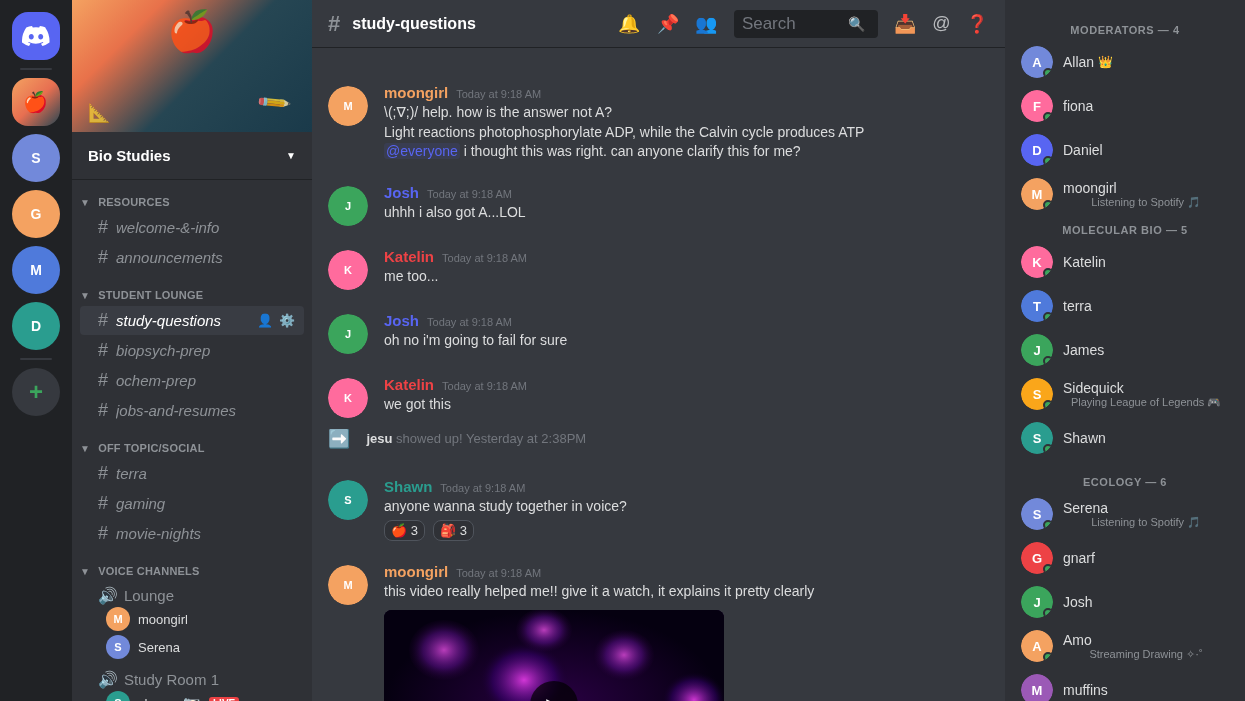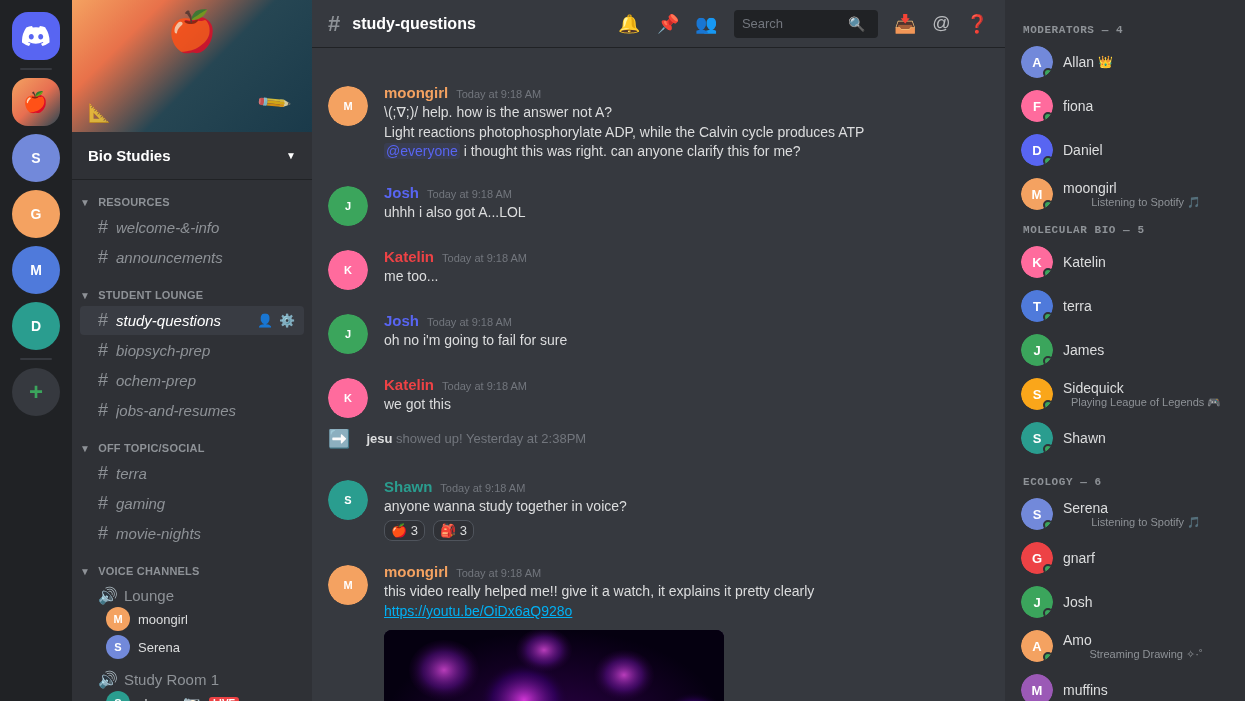--- a/index.html
+++ b/index.html
@@ -43,21 +43,21 @@
     .server-banner { height: 132px; background: linear-gradient(135deg, #f4a261 0%, #e76f51 30%, #264653 60%, #2a9d8f 100%); position: relative; overflow: hidden; flex-shrink: 0; }
 
     
     .main-content { flex: 1; display: flex; flex-direction: column; background: #36393f; overflow: hidden; }
     .channel-header { height: 48px; border-bottom: 1px solid #202225; display: flex; align-items: center; padding: 0 16px; gap: 12px; flex-shrink: 0; }
     .channel-header-hash { font-size: 22px; color: #8e9297; font-weight: 700; }
     .channel-header-name { font-size: 16px; font-weight: 700; color: #fff; }
     .header-actions { margin-left: auto; display: flex; gap: 16px; align-items: center; }
     .header-icon { color: #b9bbbe; cursor: pointer; font-size: 18px; }
     .search-box { background: #202225; border-radius: 4px; padding: 2px 8px; display: flex; align-items: center; gap: 6px; width: 144px; height: 28px; }
-    .search-input { background: transparent; border: none; outline: none; color: #dcddde; font-size: 13px; width: 100px; }
+    .search-input { background: transparent; border: none; outline: none; color: #dcddde; font-size: 17px; width: 100px; }
     .search-input::placeholder { color: #72767d; }
 
     
     .messages-area { flex: 1; overflow-y: auto; padding: 16px 0; }
     .messages-area::-webkit-scrollbar { width: 8px; }
     .messages-area::-webkit-scrollbar-thumb { background: #202225; border-radius: 4px; }
     .message { display: flex; padding: 2px 16px; gap: 16px; position: relative; }
     .message.with-avatar { margin-top: 16px; padding-top: 4px; }
     .message-avatar { width: 40px; height: 40px; border-radius: 50%; overflow: hidden; flex-shrink: 0; margin-top: 2px; }
     .message-content { flex: 1; }
@@ -73,21 +73,21 @@
 
     
     .video-embed { margin: 8px 0; border-radius: 8px; overflow: hidden; width: 340px; height: 190px; background: #000; position: relative; cursor: pointer; }
     .video-thumbnail { width: 100%; height: 100%; object-fit: cover; background: linear-gradient(135deg, #1a0533 0%, #3d0068 30%, #6b0f8a 50%, #1a0533 70%, #0a0020 100%); display: flex; align-items: center; justify-content: center; }
     .play-button { position: absolute; width: 48px; height: 48px; background: rgba(0,0,0,0.7); border-radius: 50%; display: flex; align-items: center; justify-content: center; color: white; font-size: 20px; cursor: pointer; }
 
     
     .right-panel { width: 240px; background: #2f3136; display: flex; flex-direction: column; overflow-y: auto; flex-shrink: 0; padding: 16px 8px; }
     .right-panel::-webkit-scrollbar { width: 4px; }
     .right-panel::-webkit-scrollbar-thumb { background: #202225; border-radius: 2px; }
-    .members-category { font-size: 11px; font-weight: 700; color: #8e9297; text-transform: uppercase; letter-spacing: 0.05em; padding: 8px 10px 4px 10px; display: flex; align-items: center; justify-content: flex-start; font-family: Liberation Mono, monospace; }
+    .members-category { font-size: 11px; font-weight: 700; color: #8e9297; text-transform: uppercase; letter-spacing: 0.05em; padding: 8px 10px 4px 10px; display: flex; align-items: center; justify-content: center; }
     .member-item { display: flex; align-items: center; gap: 10px; padding: 6px 8px; border-radius: 4px; cursor: pointer; }
     .member-avatar { width: 32px; height: 32px; border-radius: 50%; overflow: hidden; flex-shrink: 0; position: relative; }
     .status-dot { position: absolute; bottom: 0; right: 0; width: 10px; height: 10px; border-radius: 50%; border: 2px solid #2f3136; }
     .status-online { background: #3ba55c; }
     .member-info { flex: 1; overflow: hidden; text-align: center; }
     .member-name { font-size: 14px; color: #dcddde; font-weight: 500; display: flex; align-items: center; gap: 4px; }
     .member-crown { font-size: 12px; }
     .member-status { font-size: 11px; color: #8e9297; white-space: nowrap; overflow: hidden; text-overflow: ellipsis; }
 
     .chevron { font-size: 10px; }
@@ -353,21 +353,20 @@
     <div class="message with-avatar">
       <div class="message-avatar">
         <div class="avatar-placeholder" style="background:#f4a261;width:40px;height:40px;border-radius:50%;display:flex;align-items:center;justify-content:center;font-weight:700;color:white;">M</div>
       </div>
       <div class="message-content">
         <div class="message-header">
           <span class="message-author" style="color:#f4a261;">moongirl</span>
           <span class="message-timestamp">Today at 9:18 AM</span>
         </div>
         <div class="message-text">this video really helped me!! give it a watch, it explains it pretty clearly</div>
-        <div class="message-text"><a class="message-link" href="#">https://youtu.be/OiDx6aQ928o</a></div>
 
         <div class="video-embed">
           <div class="video-thumbnail">
 
             <svg width="340" height="190" xmlns="http://www.w3.org/2000/svg">
               <defs>
                 <radialGradient id="cell1" cx="50%" cy="50%" r="50%">
                   <stop offset="0%" stop-color="#cc44cc" stop-opacity="0.9"></stop>
                   <stop offset="60%" stop-color="#661199" stop-opacity="0.5"></stop>
                   <stop offset="100%" stop-color="#220033" stop-opacity="0.1"></stop>

